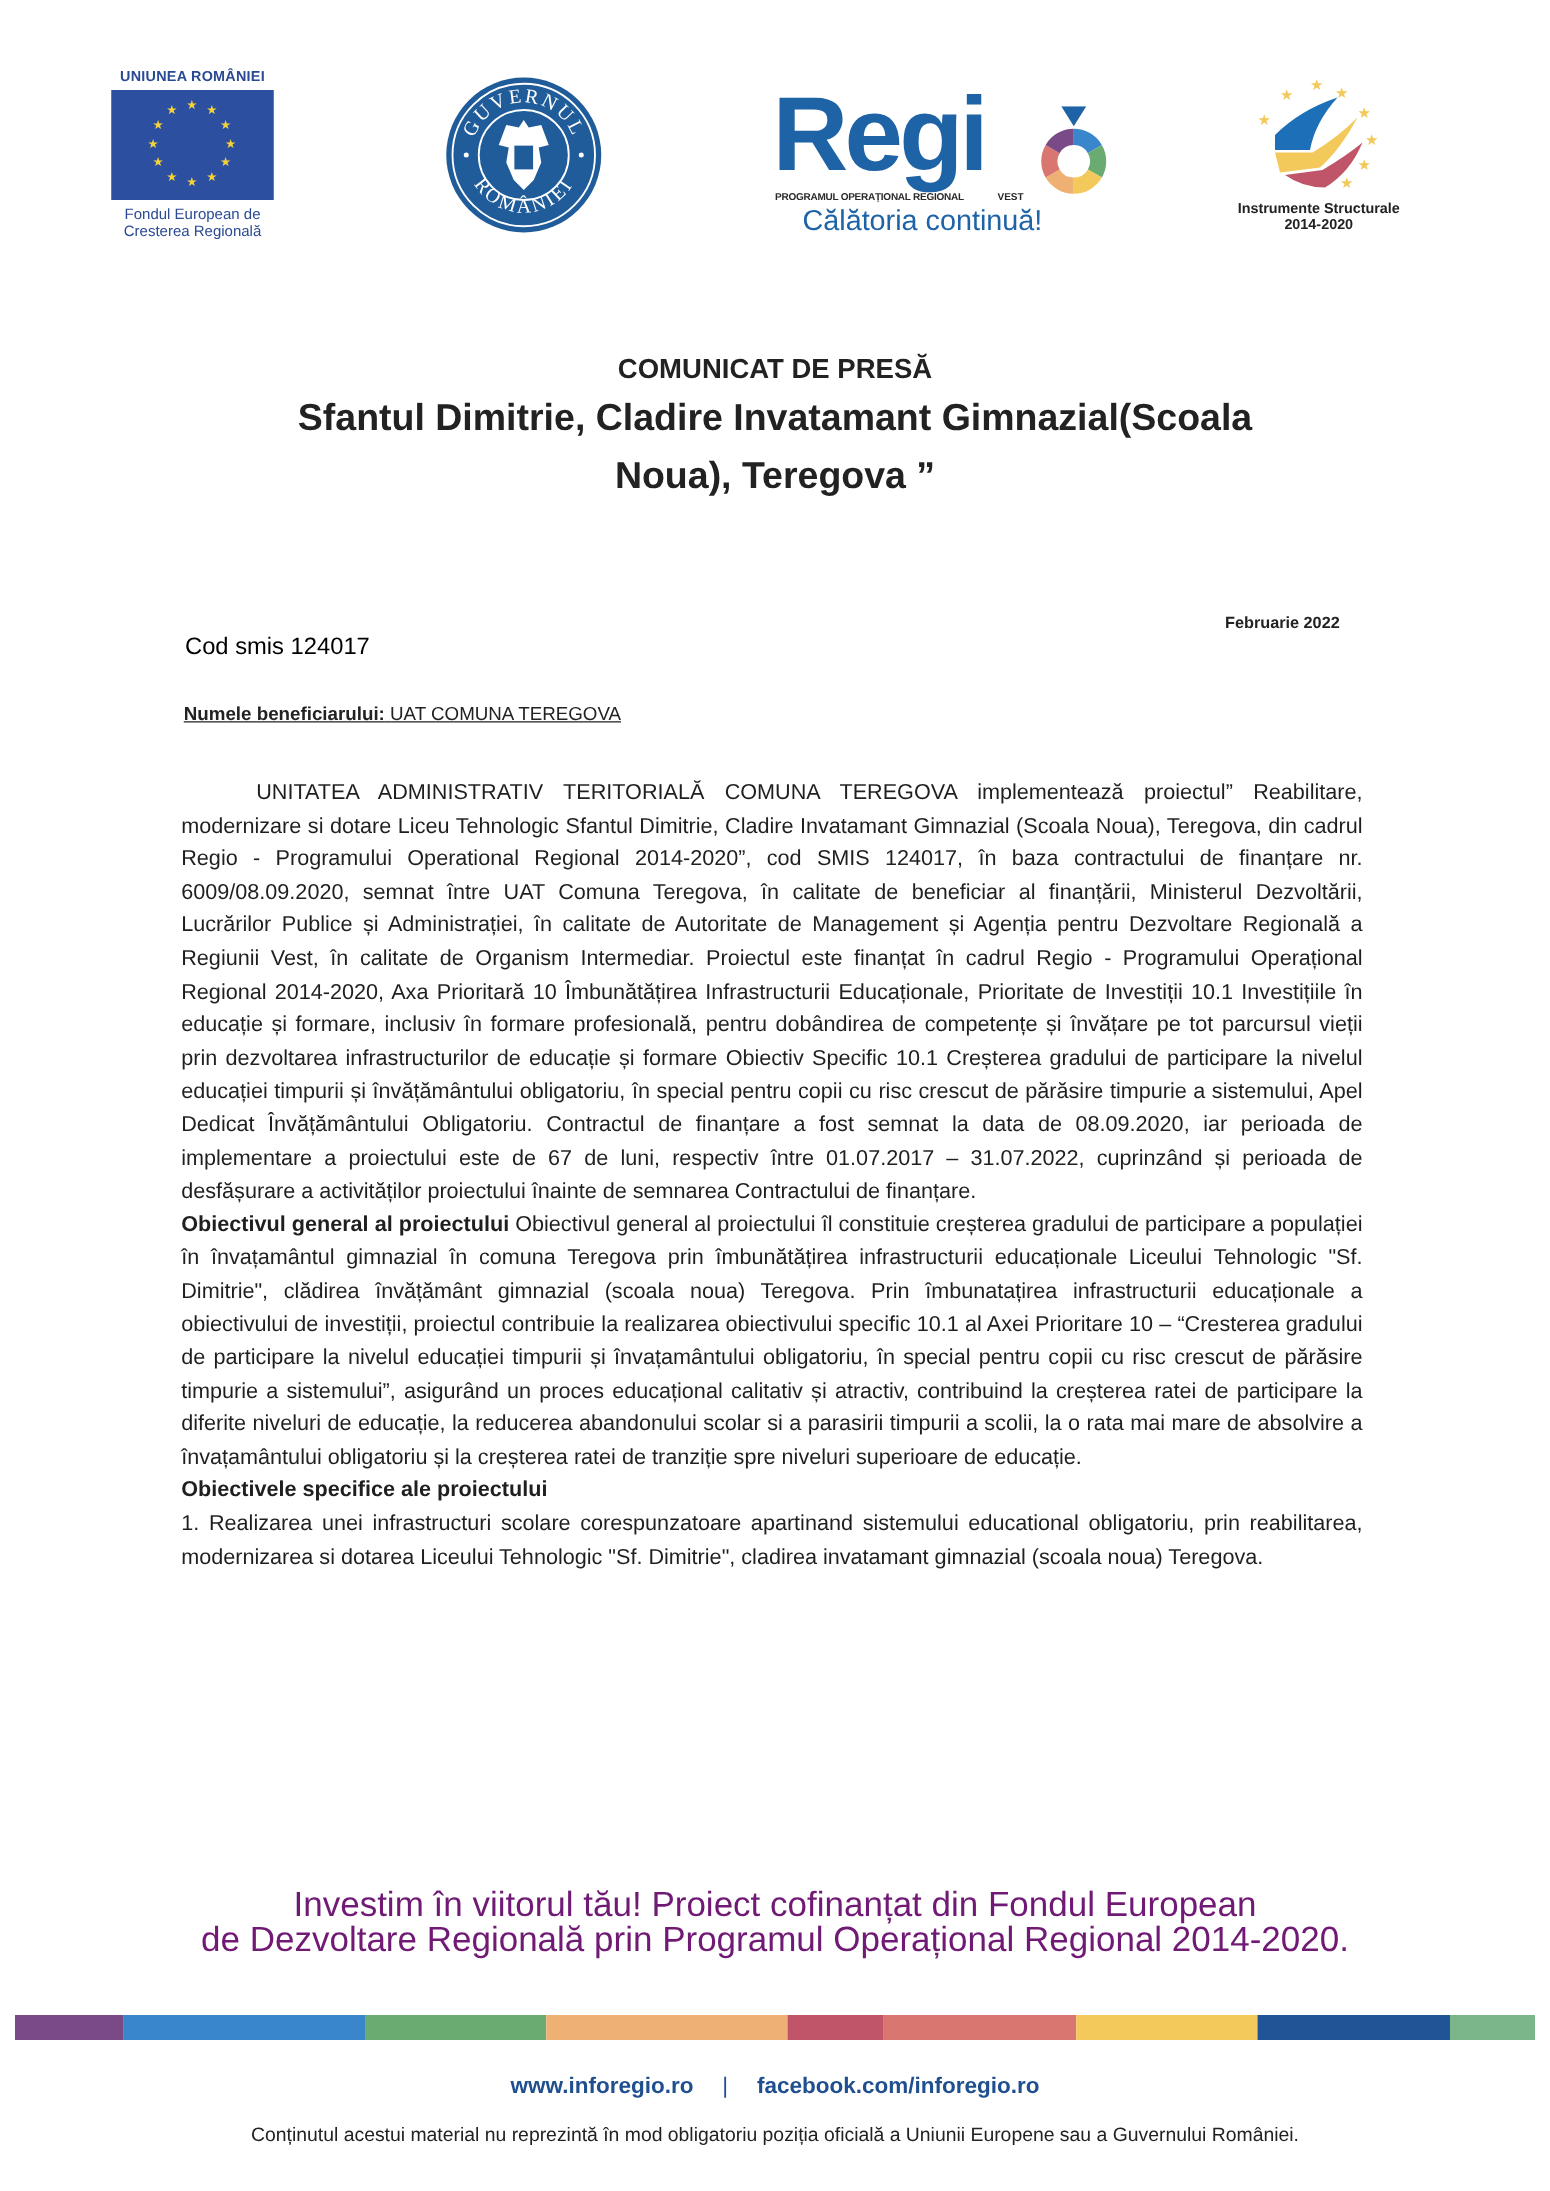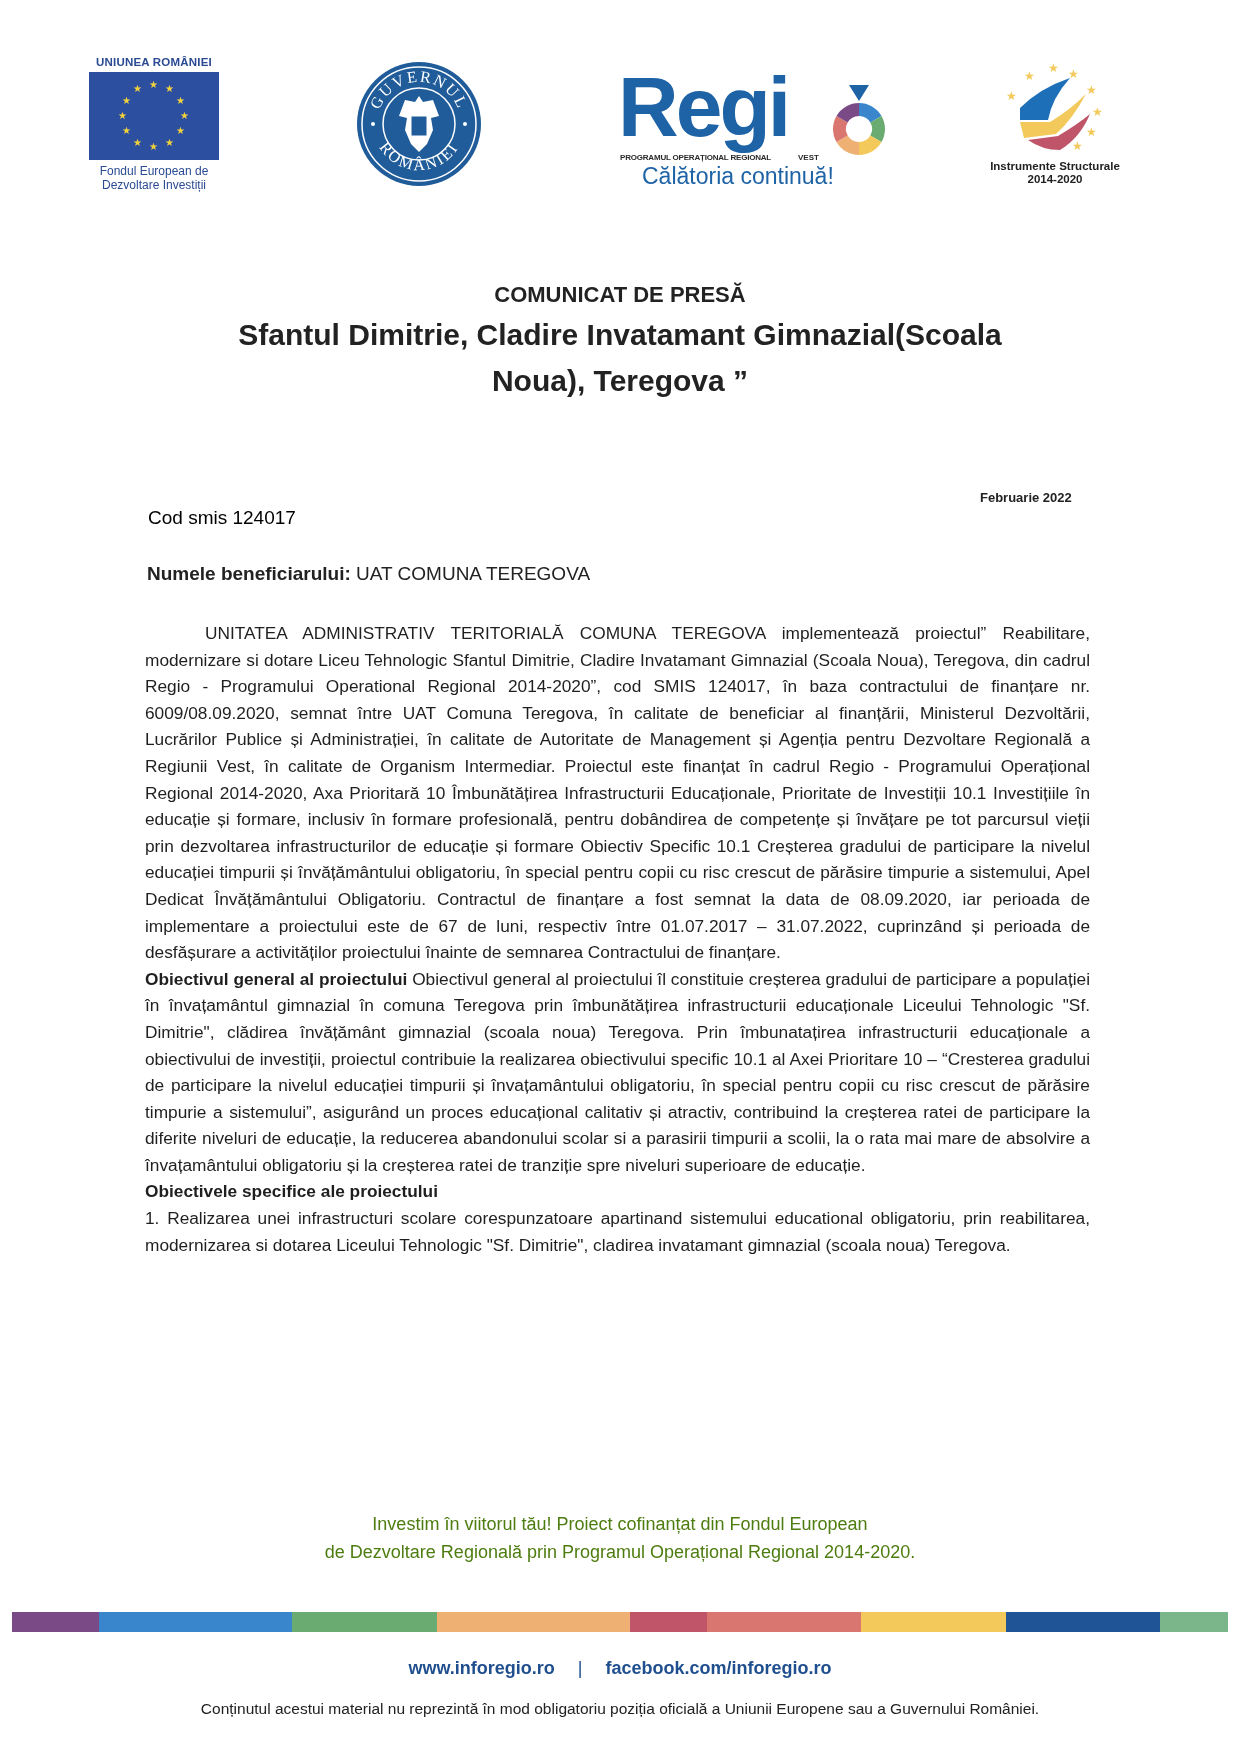--- a/index.html
+++ b/index.html
@@ -30,33 +30,33 @@
 
   
   .title-block { left: 140px; top: 280px; width: 960px; text-align: center; }
   .t1 { font-size: 22px; font-weight: bold; color: #222; line-height: 30px; }
   .t2 { font-size: 21px; font-weight: bold; color: #222; line-height: 30px; margin-top: 4px; }
   .t3 { font-size: 30px; font-weight: bold; color: #222; line-height: 42px; margin-top: 4px; }
 
   .date { left: 980px; top: 490px; font-size: 13px; font-weight: bold; color: #222; }
   .cod { left: 148px; top: 507px; font-size: 19px; color: #000000; }
 
-  .benef { left: 147px; top: 563px; font-size: 19px; color: #222; }
+  .benef { left: 147px; top: 563px; font-size: 15px; color: #222; text-decoration: underline; }
   .benef b { font-weight: bold; }
 
   
   .body-text { left: 145px; top: 620px; width: 945px; font-size: 17.3px; line-height: 26.6px;
                color: #1f1f1f; text-align: justify; }
   .body-text p { margin: 0; }
   .indent { text-indent: 60px; }
   .bold { font-weight: bold; }
 
   
   .footer-slogan { left: 140px; top: 1510px; width: 960px; text-align: center;
-                   font-size: 18px; color: #4d7c0f; line-height: 28px; }
+                   font-size: 28px; color: #701a75; line-height: 28px; }
   .stripe { left: 12px; top: 1612px; width: 1216px; height: 20px; display: flex; }
   .stripe div { height: 100%; }
   .links { left: 140px; top: 1658px; width: 960px; text-align: center; font-size: 18px;
            font-weight: bold; color: #1f4f8e; }
   .links .sep { margin: 0 18px; font-weight: normal; }
   .disclaimer { left: 80px; top: 1700px; width: 1080px; text-align: center; font-size: 15.5px; color: #222; }
 </style>
 </head>
 <body>
 
@@ -70,21 +70,21 @@
     <span class="eu-star" style="left:87px;top:54px">★</span>
     <span class="eu-star" style="left:76px;top:66px">★</span>
     <span class="eu-star" style="left:60px;top:70px">★</span>
     <span class="eu-star" style="left:44px;top:66px">★</span>
     <span class="eu-star" style="left:33px;top:54px">★</span>
     <span class="eu-star" style="left:29px;top:39px">★</span>
     <span class="eu-star" style="left:33px;top:24px">★</span>
     <span class="eu-star" style="left:44px;top:12px">★</span>
   </div>
   <div class="eu-bottom">Fondul European de</div>
-  <div class="eu-bottom">Dezvoltare Investiții</div>
+  <div class="eu-bottom">Cresterea Regională</div>
 </div>
 
 <div class="abs gov-logo">
   <svg width="128" height="128" viewBox="0 0 128 128">
     <defs>
       <path id="arcTop" d="M 22 64 A 42 42 0 0 1 106 64"></path>
       <path id="arcBot" d="M 18 64 A 46 46 0 0 0 110 64"></path>
     </defs>
     <circle cx="64" cy="64" r="62" fill="#1f5c99"></circle>
     <circle cx="64" cy="64" r="57" fill="none" stroke="#ffffff" stroke-width="1.5"></circle>

